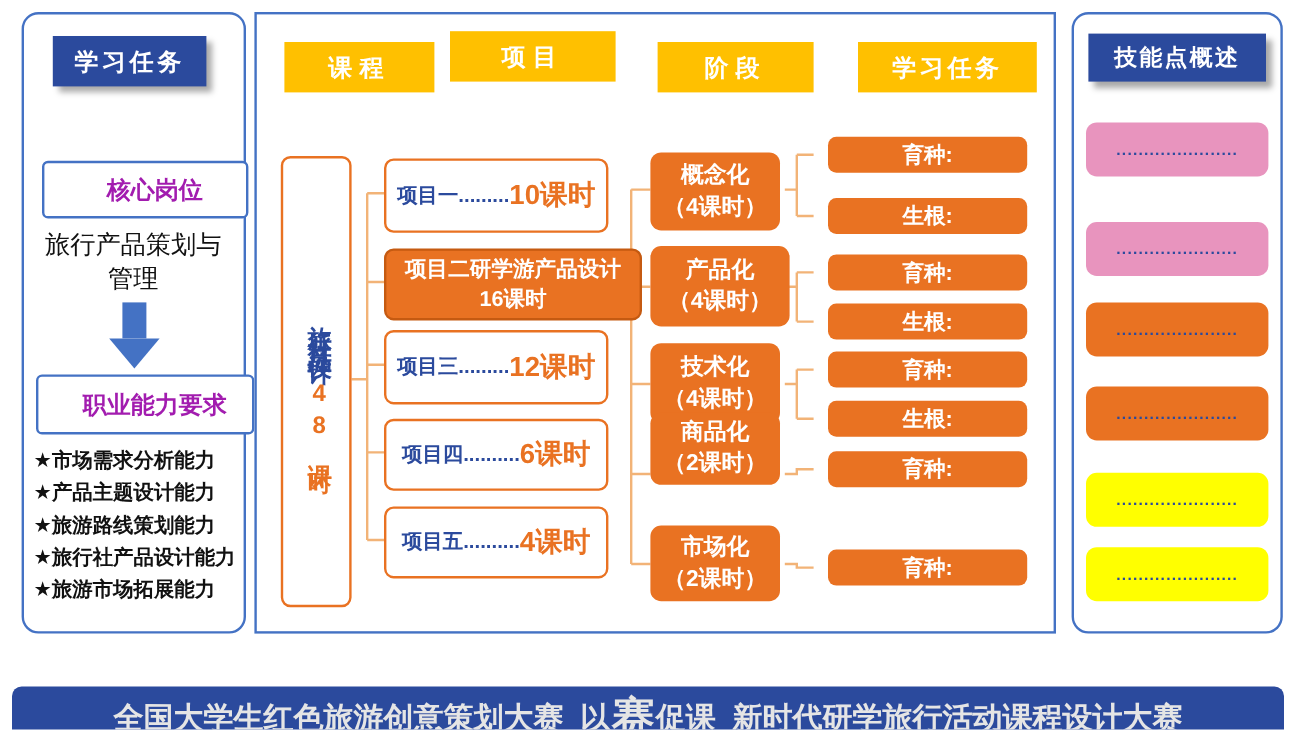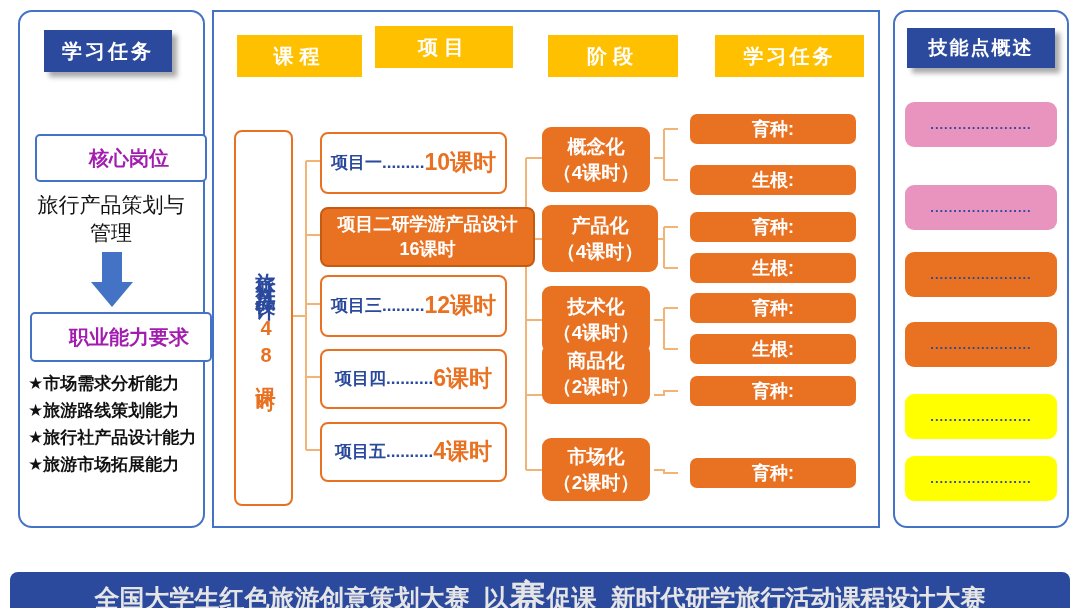--- a/index.html
+++ b/index.html
@@ -39,20 +39,21 @@
     <div class="abs flex-c blue-hdr" style="left:24px;top:18px;width:128px;height:42px;font-size:20px;">学习任务</div>
     <div class="abs flex-c outline-blue" style="left:15px;top:122px;width:152px;height:44px;">核心岗位</div>
     <div class="abs flex-c" style="left:8px;top:178px;width:166px;height:58px;font-size:21px;font-weight:500;color:#111;line-height:28px;">旅行产品策划与管理</div>
     <div class="abs" style="left:0;top:240px;width:183px;">
       <div class="arrow-body"></div>
       <div class="arrow-head"></div>
     </div>
     <div class="abs flex-c outline-blue" style="left:10px;top:300px;width:162px;height:46px;">职业能力要求</div>
     <div class="abs" style="left:8px;top:358px;width:172px;">
       <div class="ability">★市场需求分析能力</div>
+      <div class="ability">★产品主题设计能力</div>
       <div class="ability">★旅游路线策划能力</div>
       <div class="ability">★旅行社产品设计能力</div>
       <div class="ability">★旅游市场拓展能力</div>
     </div>
   </div>
 
   <div class="panel" style="left:212px;top:10px;width:664px;height:514px;">
 
     <svg class="abs" style="left:0;top:0;" width="664" height="514">
       <path d="M79 304 H92 M92 149 V438 M92 149 H106 M92 223 H106 M92 292 H106 M92 365 H106 M92 438 H106" stroke="#F2B377" stroke-width="2" fill="none"></path>

